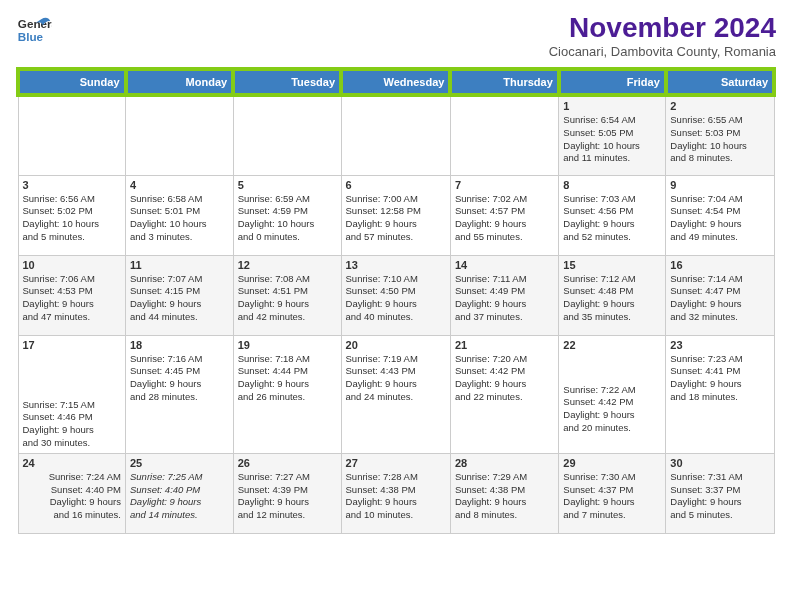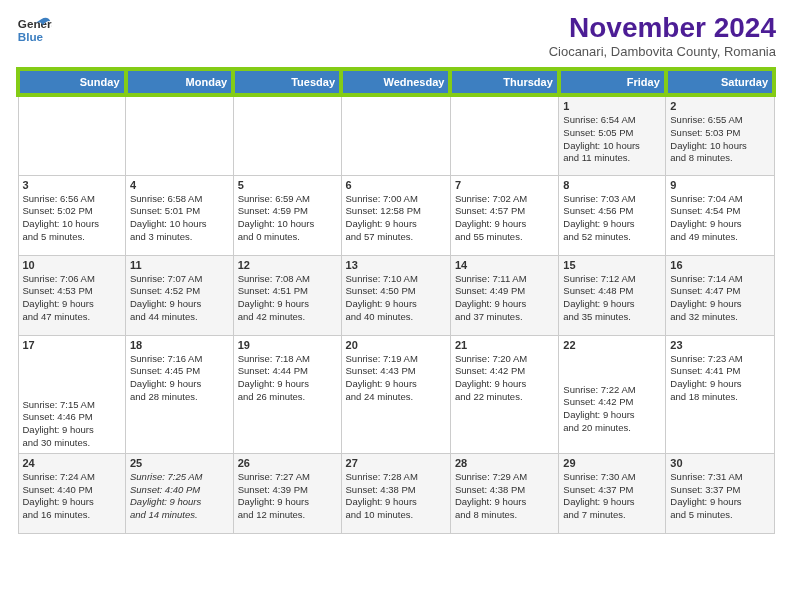--- a/index.html
+++ b/index.html
@@ -193,21 +193,21 @@
           <td>
             <span class="day-num">10</span>
             <div class="day-info" style="white-space: pre-line;">Sunrise: 7:06 AM
 Sunset: 4:53 PM
 Daylight: 9 hours
 and 47 minutes.</div>
           </td>
           <td>
             <span class="day-num">11</span>
             <div class="day-info" style="white-space: pre-line;">Sunrise: 7:07 AM
-Sunset: 4:52 PM
+Sunset: 4:15 PM
 Daylight: 9 hours
 and 44 minutes.</div>
           </td>
           <td>
             <span class="day-num">12</span>
             <div class="day-info" style="white-space: pre-line;">Sunrise: 7:08 AM
 Sunset: 4:51 PM
 Daylight: 9 hours
 and 42 minutes.</div>
           </td>
@@ -287,21 +287,21 @@
             <span class="day-num">23</span>
             <div class="day-info" style="white-space: pre-line;">Sunrise: 7:23 AM
 Sunset: 4:41 PM
 Daylight: 9 hours
 and 18 minutes.</div>
           </td>
         </tr>
         <tr>
           <td>
             <span class="day-num">24</span>
-            <div class="day-info" style="white-space: pre-line;">Sunrise: 7:24 AM
+            <div class="day-info" style="white-space: pre-line; text-align: right;">Sunrise: 7:24 AM
 Sunset: 4:40 PM
 Daylight: 9 hours
 and 16 minutes.</div>
           </td>
           <td>
             <span class="day-num">25</span>
             <div class="day-info" style="white-space: pre-line; font-style: italic;">Sunrise: 7:25 AM
 Sunset: 4:40 PM
 Daylight: 9 hours
 and 14 minutes.</div>

